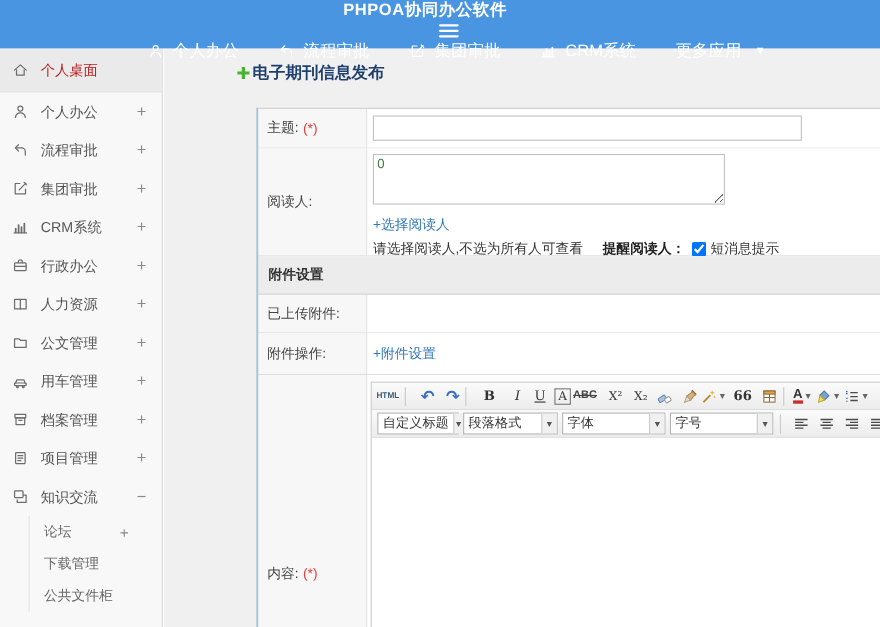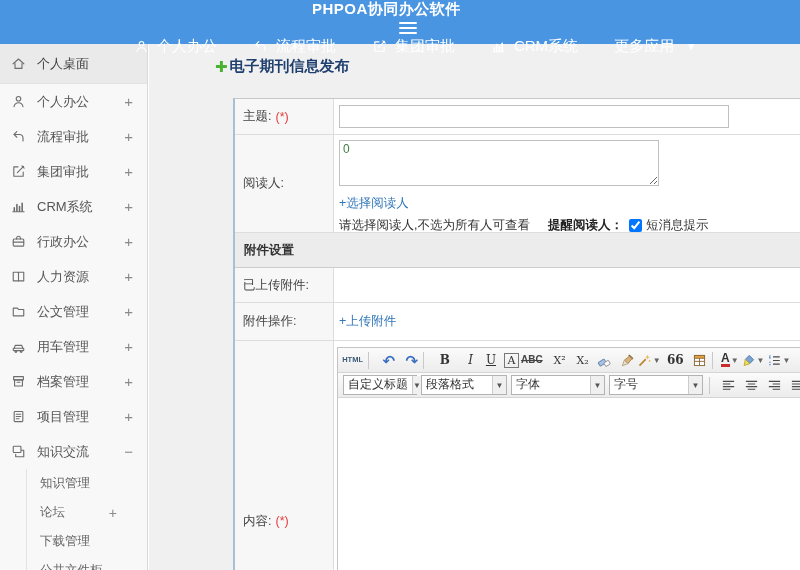--- a/index.html
+++ b/index.html
@@ -16,21 +16,21 @@
   .nav-item { display:flex; align-items:center; gap:7px; font-size:15px;
     margin-right:36px; cursor:pointer; white-space:nowrap; }
   .nav-item .icn { display:inline-flex; width:16px; height:16px; }
   .nav-caret { font-size:10px; margin-left:-24px; cursor:pointer; }
 
   
   .sidebar { position:absolute; top:44px; left:0; width:148px; bottom:0;
     background:#f8f8f8; border-right:1px solid #d9d9d9; overflow:hidden; }
   .side-item { height:35px; display:flex; align-items:center;
     padding:0 14px 0 11px; font-size:13px; color:#555; cursor:pointer; }
-  .side-item.active { height:40px; background:#eaeaea; color:#404040; border-bottom:1px solid #e3e3e3; }
+  .side-item.active { height:40px; background:#eaeaea; color:#b91c1c; border-bottom:1px solid #e3e3e3; }
   .side-item .icn { display:inline-flex; width:16px; height:16px; margin-right:10px; color:#6d6d6d; flex-shrink:0; }
   .suffix { margin-left:auto; color:#8a8a8a; font-size:15px; line-height:1; }
   .submenu { margin-left:26px; border-left:1px solid #e2e2e2; }
   .side-sub { height:29px; display:flex; align-items:center;
     padding:0 30px 0 13px; font-size:12.5px; color:#666; cursor:pointer; }
   .side-sub .suffix { font-size:14px; }
 
   
   .main { position:absolute; left:149px; top:44px; right:0; bottom:0;
     background:#f0f0f0; overflow:hidden; }
@@ -280,23 +280,20 @@
         <svg viewBox="0 0 16 16" width="15" height="15" fill="none" stroke="currentColor" stroke-width="1.2" stroke-linecap="round" stroke-linejoin="round">
           <rect x="2.4" y="2.4" width="8.2" height="6.6" rx="0.8"></rect>
           <path d="M5 11v2.6h8.6V6.6h-2.4"></path>
         </svg>
       </span>
       <span>知识交流</span>
       <span class="suffix">−</span>
     </div>
     <div class="submenu">
       <div class="side-sub">
-        <span>知识管理</span>
-      </div>
-      <div class="side-sub">
         <span>论坛</span>
         <span class="suffix">+</span>
       </div>
       <div class="side-sub">
         <span>下载管理</span>
       </div>
       <div class="side-sub">
         <span>公共文件柜</span>
       </div>
     </div>
@@ -345,21 +342,21 @@
         <span>已上传附件:</span>
       </div>
       <div class="fr-value"></div>
     </div>
 
     <div class="frow row-attach-op">
       <div class="fr-label">
         <span>附件操作:</span>
       </div>
       <div class="fr-value">
-        <a class="link">+上传附件</a>
+        <a class="link">+附件设置</a>
       </div>
     </div>
 
     <div class="frow row-content">
       <div class="fr-label">
         <span>内容:</span>
           <span class="req">(*)</span>
       </div>
       <div class="fr-value">
         <div class="editor">

